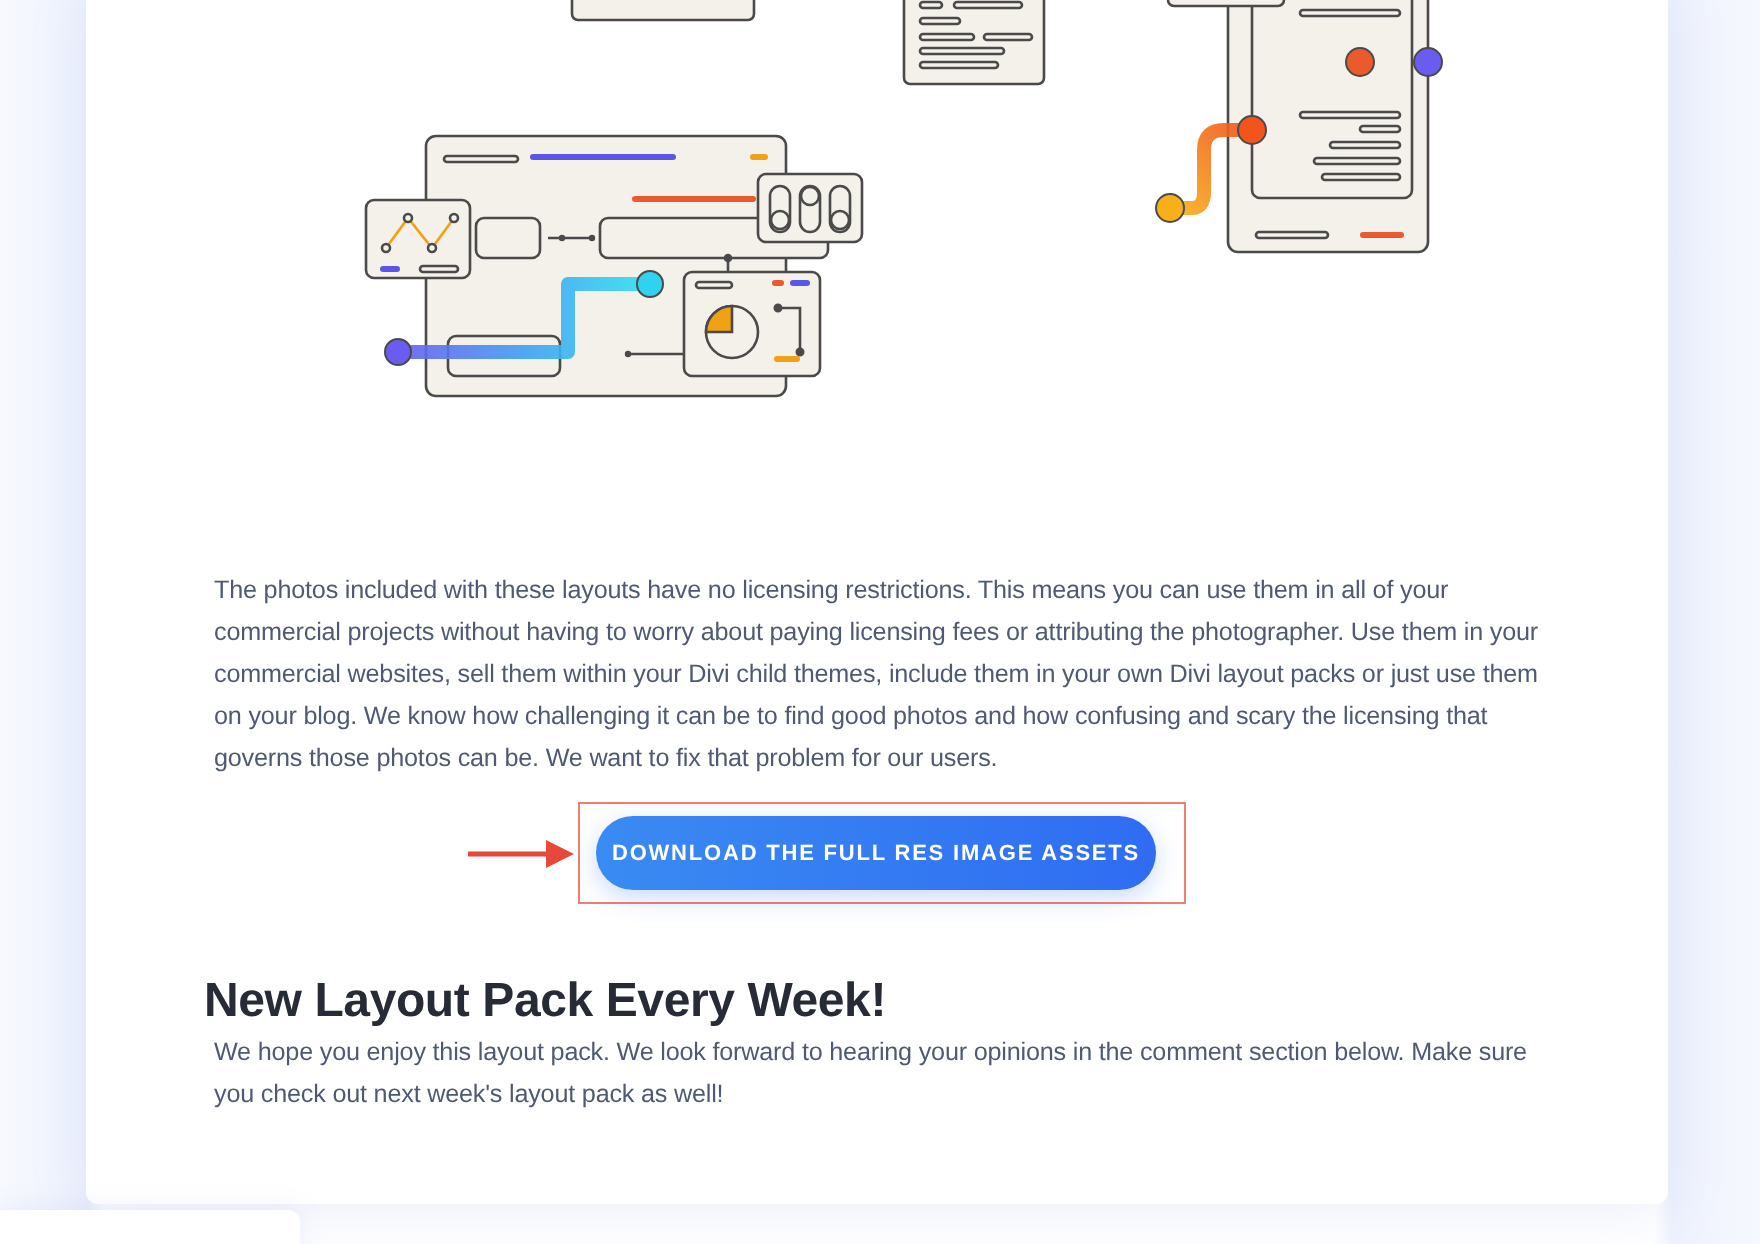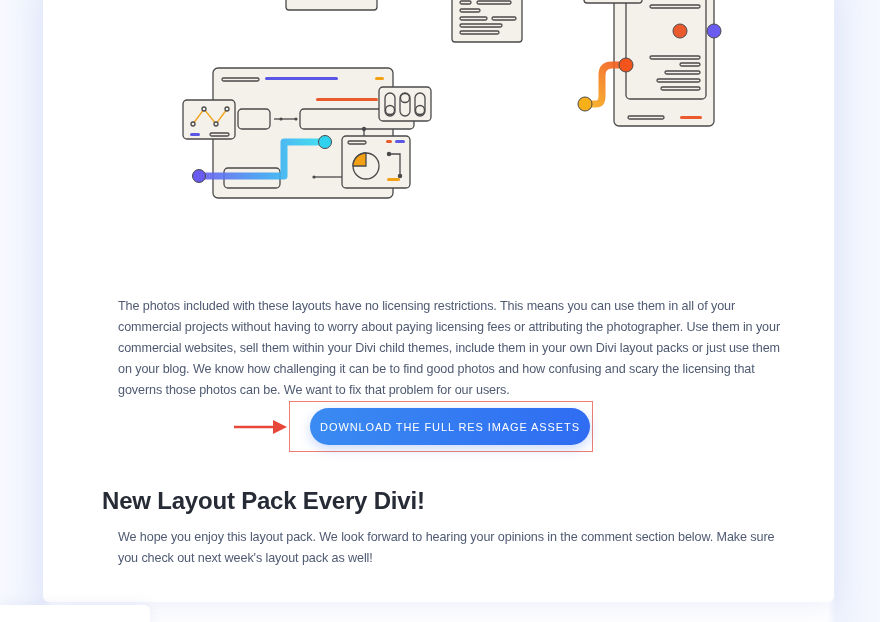--- a/index.html
+++ b/index.html
@@ -9,41 +9,41 @@
     font-family: "Liberation Sans", sans-serif;
   }
   .card {
     position: absolute; left: 43px; top: -10px; width: 791px; height: 612px;
     background: #ffffff; border-radius: 6px;
     box-shadow: 0 4px 30px rgba(120,140,220,0.14);
   }
   .illustration { position: absolute; left: 0; top: 0; width: 880px; height: 240px; }
   .para {
     position: absolute; left: 102px; width: 675px;
-    color: #4f5a72; font-size: 12.6px; line-height: 21px; margin: 16px;
+    color: #4f5a72; font-size: 12.6px; line-height: 21px; margin: 5px;
     letter-spacing: -0.1px;
   }
   .para-1 { top: 280px; }
   .para-2 { top: 511px; }
   .heading {
     position: absolute; left: 102px; top: 487px; margin: 0;
     font-size: 24px; font-weight: bold; color: #262b36; letter-spacing: -0.2px;
   }
   .highlight-box {
     position: absolute; left: 289px; top: 401px; width: 304px; height: 51px;
     border: 1.5px solid #ef7d73; box-sizing: border-box;
   }
   .cta-button {
     position: absolute; left: 298px; top: 408px; width: 280px; height: 37px;
     border-radius: 19px; border: none;
     background: linear-gradient(90deg, #3a8bf2 0%, #2f6cf2 100%);
-    color: #ffffff; font-size: 11px; font-weight: normal; letter-spacing: 0.9px;
+    color: #ffffff; font-size: 11px; font-weight: bold; letter-spacing: 0.9px;
     font-family: "Liberation Sans", sans-serif;
     display: flex; align-items: center; justify-content: center;
-    box-shadow: 0 4px 12px rgba(47,108,242,0.25); cursor: pointer; margin-left: 12px;
+    box-shadow: 0 4px 12px rgba(47,108,242,0.25); cursor: pointer;
   }
   .arrow { position: absolute; left: 233px; top: 418px; width: 56px; height: 18px; }
   .bottom-card {
     position: absolute; left: 0; top: 605px; width: 150px; height: 30px;
     background: #ffffff; border-radius: 0 6px 0 0;
     box-shadow: 0 -2px 12px rgba(120,140,220,0.10);
   }
 </style>
 </head>
 <body>
@@ -156,16 +156,16 @@
 <p class="para para-1">The photos included with these layouts have no licensing restrictions. This means you can use them in all of your commercial projects without having to worry about paying licensing fees or attributing the photographer. Use them in your commercial websites, sell them within your Divi child themes, include them in your own Divi layout packs or just use them on your blog. We know how challenging it can be to find good photos and how confusing and scary the licensing that governs those photos can be. We want to fix that problem for our users.</p>
 
 <svg class="arrow" viewBox="0 0 56 18" xmlns="http://www.w3.org/2000/svg">
   <line x1="1" y1="9" x2="44" y2="9" stroke="#e8483a" stroke-width="2.5"></line>
   <polygon points="40,2 54,9 40,16" fill="#e8483a"></polygon>
 </svg>
 
 <div class="highlight-box"></div>
 <button class="cta-button">DOWNLOAD THE FULL RES IMAGE ASSETS</button>
 
-<h2 class="heading">New Layout Pack Every Divi!</h2>
+<h2 class="heading">New Layout Pack Every Week!</h2>
 <p class="para para-2">We hope you enjoy this layout pack. We look forward to hearing your opinions in the comment section below. Make sure you check out next week's layout pack as well!</p>
 
 <div class="bottom-card"></div>
 
 </body></html>

